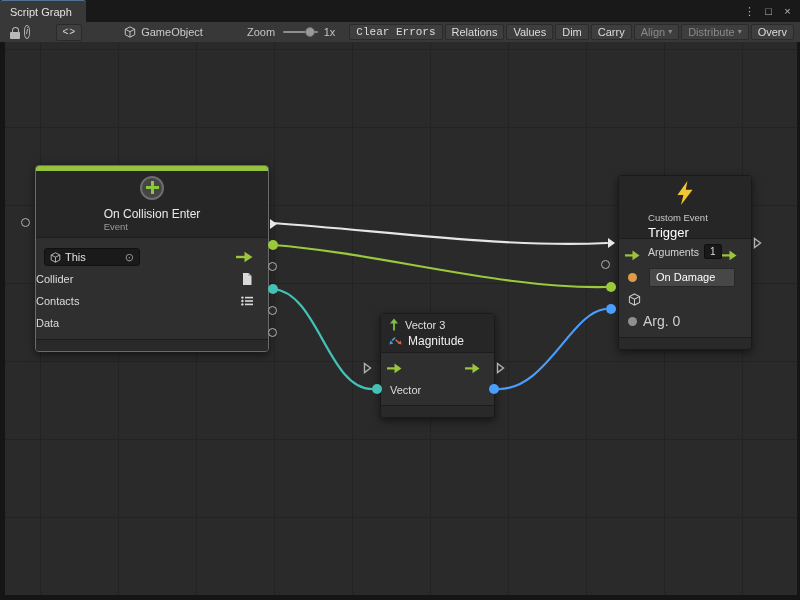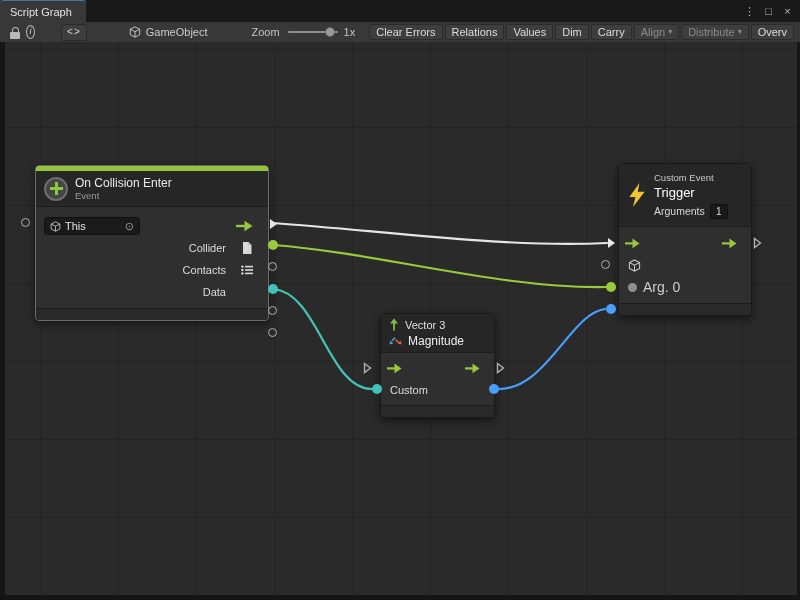--- a/index.html
+++ b/index.html
@@ -27,48 +27,48 @@
   .go-group{display:flex;align-items:flex-start;gap:5px;margin-left:42px;color:#cccccc;}
   .zoom-label{margin-left:44px;color:#c4c4c4;}
   .slider{position:relative;width:86px;height:10px;margin-left:8px;}
   .slider-track{position:absolute;left:0;right:0;top:4px;height:2px;background:#8d8d8d;border-radius:1px;}
   .slider-handle{position:absolute;right:3px;top:0;width:10px;height:10px;background:#9a9a9a;
                  border:1px solid #6a6a6a;border-radius:50%;box-sizing:border-box;}
   .zoom-value{margin:0 6px 0 6px;color:#c4c4c4;}
   .tb-btn{height:16px;line-height:14px;padding:0 6px;margin-right:2px;background:#3e3e3e;
           border:1px solid #2b2b2b;border-radius:2px;color:#dcdcdc;font-size:11px;display:inline-flex;
           align-items:center;gap:3px;flex:0 0 auto;}
-  .tb-btn.first{margin-left:8px;}
+  .tb-btn.first{margin-left:8px;font-family:Liberation Mono, monospace;}
   .tb-btn.disabled{color:#8a8a8a;}
   .caret{font-size:8px;line-height:8px;}
 
   
   .canvas{position:absolute;left:0;right:0;top:42px;bottom:0;background:#2a2a2a;
           background-image:linear-gradient(#232323 1px,transparent 1px),
                            linear-gradient(90deg,#232323 1px,transparent 1px);
           background-size:78px 78px;background-position:40px 7px;}
   .frame{position:absolute;background:#151515;z-index:8;}
   .frame.l{left:0;top:0;bottom:0;width:5px;}
   .frame.r{right:0;top:0;bottom:0;width:3px;}
   .frame.b{left:0;right:0;bottom:0;height:5px;}
   .wires{position:absolute;left:0;top:0;z-index:1;}
 
   
   .node{position:absolute;background:#2f2f2f;border:1px solid #1a1a1a;border-radius:4px;z-index:2;
         box-shadow:0 3px 9px rgba(0,0,0,.5);}
   .node.selected{border-color:#6b6b6b;}
   .event-strip{height:5px;background:#96c33e;border-radius:3px 3px 0 0;}
   .node-header{background:#262626;display:flex;align-items:center;gap:7px;padding:5px 8px;
-               border-bottom:1px solid #1d1d1d;}
+               border-bottom:1px solid #1d1d1d;flex-direction:column;}
   .node-title{font-size:12px;color:#eaeaea;line-height:14px;}
   .node-subtitle{font-size:9.5px;color:#9a9a9a;line-height:11px;}
   .node-body{padding:8px 8px 5px 0;}
   .node-footer{height:11px;background:#292929;border-top:1px solid #1c1c1c;border-radius:0 0 3px 3px;}
   .nrow{height:22px;display:flex;align-items:center;}
-  .out-row{justify-content:flex-end;gap:14px;padding-right:7px;}
+  .out-row{justify-content:space-between;gap:14px;padding-right:7px;}
   .row-label{font-size:11px;color:#dcdcdc;}
   .row-icon{width:13px;display:flex;justify-content:center;align-items:center;}
   .row-split{justify-content:space-between;padding:0 7px 0 8px;}
   .row-flow{justify-content:space-between;padding:0 6px;}
   .left-pad{padding-left:9px;gap:6px;}
 
   .icon-collision{width:24px;height:24px;border-radius:50%;background:#454545;border:2px solid #6d6d6d;
                   position:relative;box-sizing:border-box;flex:0 0 auto;}
   .icon-collision::before{content:"";position:absolute;left:9px;top:3px;width:3px;height:13px;background:#8ac83c;}
   .icon-collision::after{content:"";position:absolute;left:4px;top:8px;width:13px;height:3px;background:#8ac83c;}
@@ -251,27 +251,27 @@
           <svg width="15" height="11" viewBox="0 0 15 11">
             <rect x="0" y="4.3" width="8" height="2.2" fill="#9bc53d"></rect>
               <path d="M7.5 0.6 L14.5 5.4 L7.5 10.2 Z" fill="#9bc53d"></path>
           </svg>
           <svg width="15" height="11" viewBox="0 0 15 11">
             <rect x="0" y="4.3" width="8" height="2.2" fill="#9bc53d"></rect>
               <path d="M7.5 0.6 L14.5 5.4 L7.5 10.2 Z" fill="#9bc53d"></path>
           </svg>
         </div>
         <div class="nrow left-pad">
-          <span class="row-label">Custom</span>
+          <span class="row-label">Vector</span>
         </div>
       </div>
       <div class="node-footer"></div>
     </div>
 
-    <div class="node" style="left:618px;top:121px;width:132px;">
+    <div class="node" style="left:618px;top:133px;width:132px;">
       <div class="node-header" style="height:52px;">
         <div class="bolt"></div>
         <div class="trig-col">
           <div class="trig-cat">Custom Event</div>
           <div class="trig-title">Trigger</div>
           <div class="args-row">
             <span class="args-label">Arguments</span>
             <span class="args-box">1</span>
           </div>
         </div>
@@ -281,20 +281,24 @@
           <svg width="15" height="11" viewBox="0 0 15 11">
             <rect x="0" y="4.3" width="8" height="2.2" fill="#9bc53d"></rect>
               <path d="M7.5 0.6 L14.5 5.4 L7.5 10.2 Z" fill="#9bc53d"></path>
           </svg>
           <svg width="15" height="11" viewBox="0 0 15 11">
             <rect x="0" y="4.3" width="8" height="2.2" fill="#9bc53d"></rect>
               <path d="M7.5 0.6 L14.5 5.4 L7.5 10.2 Z" fill="#9bc53d"></path>
           </svg>
         </div>
         <div class="nrow left-pad">
+          <span class="dot dot-orange"></span>
+          <span class="event-field">On Damage</span>
+        </div>
+        <div class="nrow left-pad">
           <svg width="13" height="13" viewBox="0 0 14 14" fill="none" stroke="#c9c9c9" stroke-width="1.1">
             <path d="M7 1 L12.5 3.8 V10.2 L7 13 L1.5 10.2 V3.8 Z"></path>
               <path d="M1.5 3.8 L7 6.6 L12.5 3.8"></path>
               <path d="M7 6.6 V13"></path>
           </svg>
         </div>
         <div class="nrow left-pad">
           <span class="dot dot-gray"></span>
           <span class="arg-label">Arg. 0</span>
         </div>

